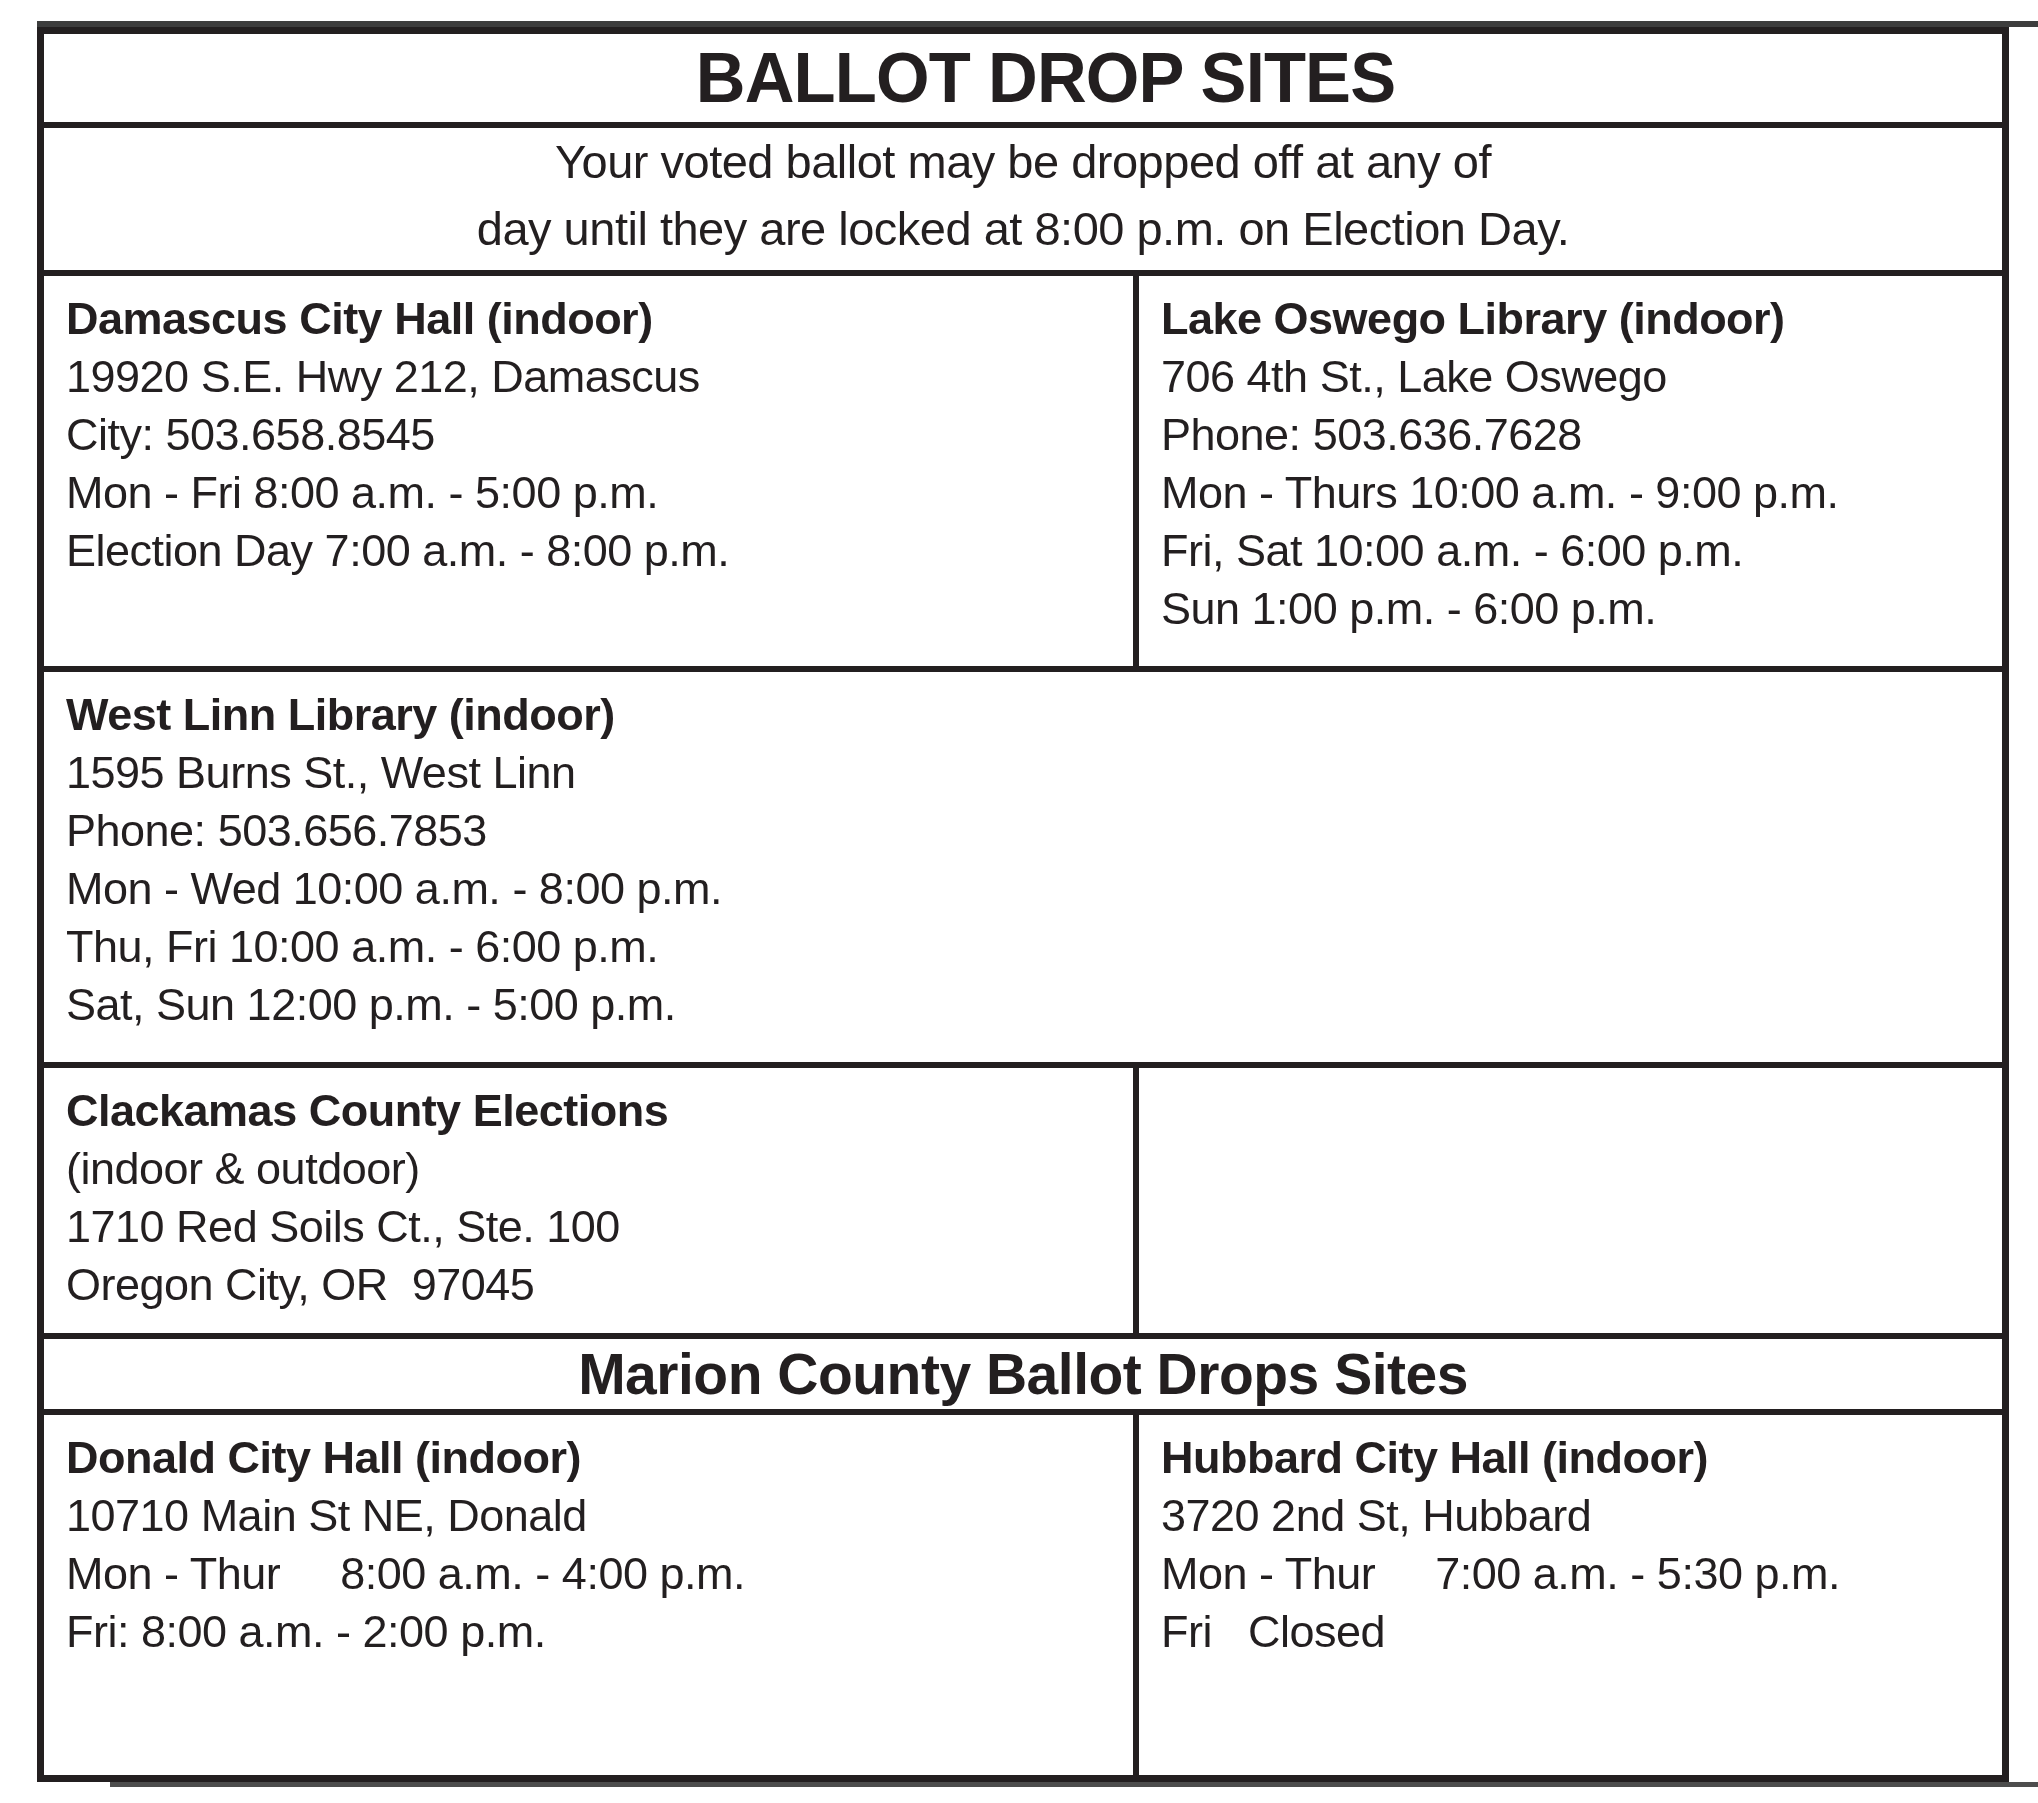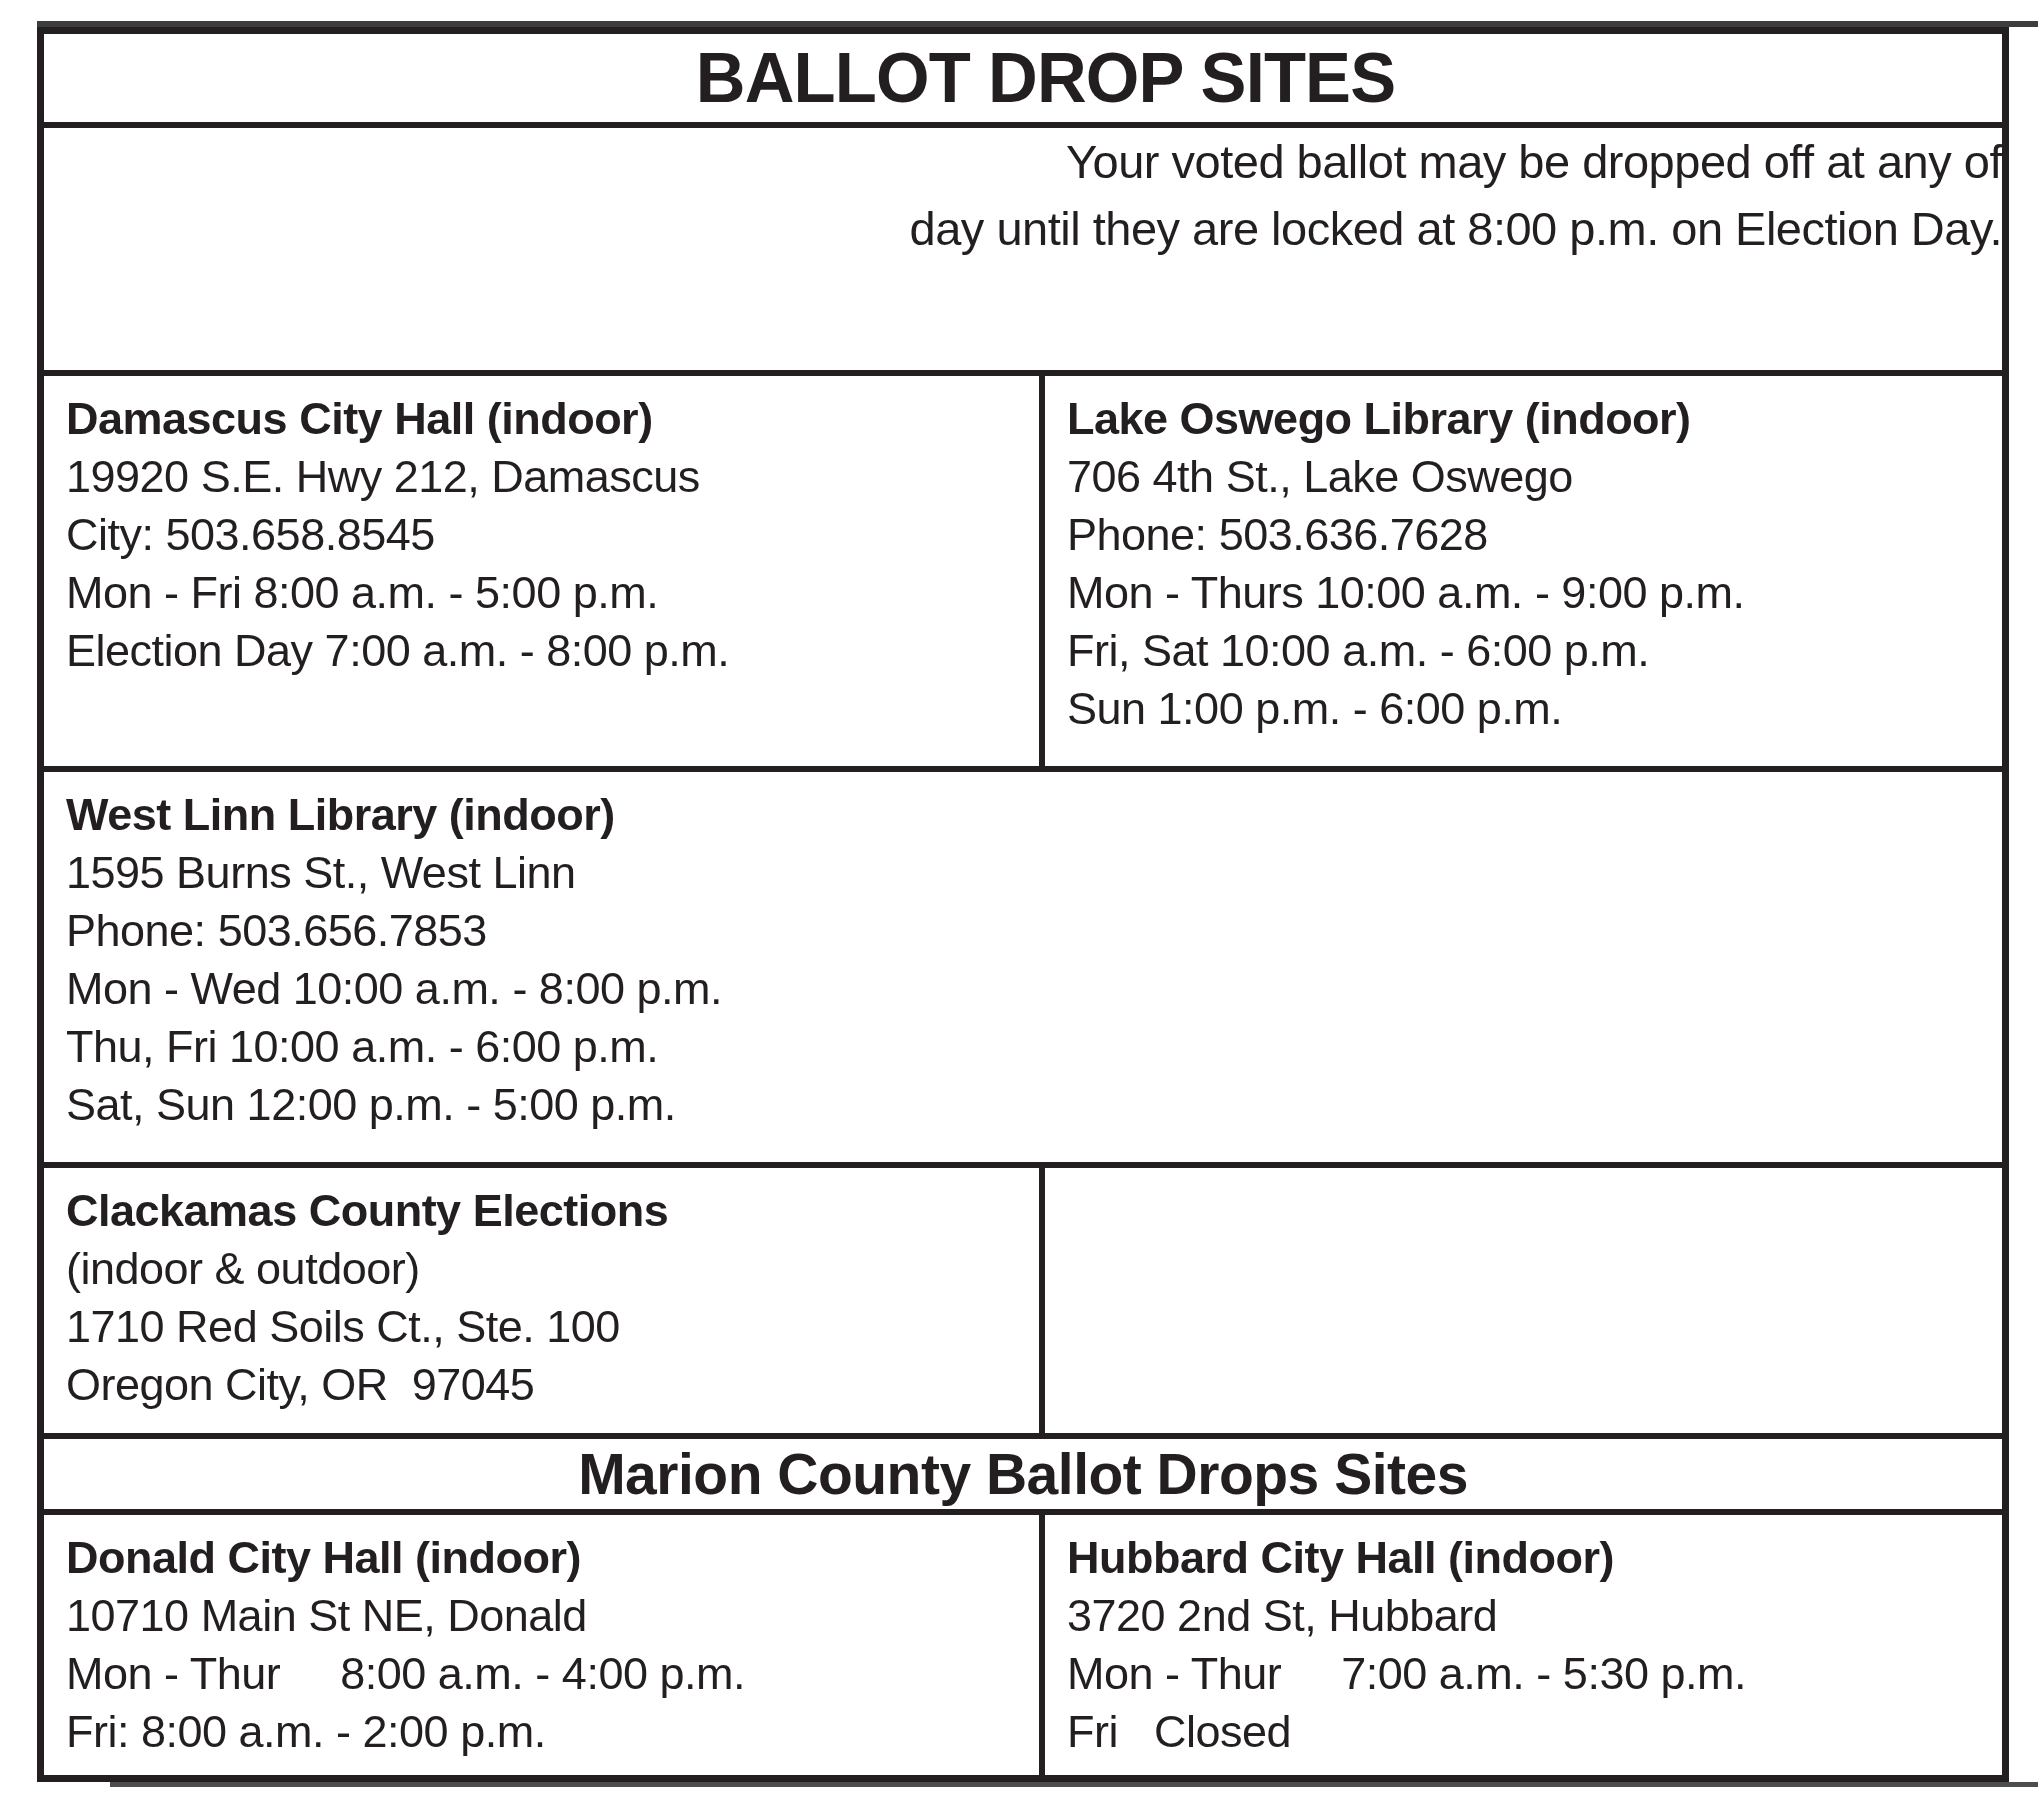--- a/index.html
+++ b/index.html
@@ -53,22 +53,22 @@
     padding-left: 46px;
   }
   .title-text {
     font-size: 71px;
     font-weight: bold;
     letter-spacing: -0.9px;
     white-space: pre;
     transform: scaleX(0.97);
   }
   .intro-row {
-    height: 248px;
-    text-align: right;
+    height: 148px;
+    text-align: center;
     font-size: 47px;
     line-height: 67px;
     padding-top: 0.9px;
     letter-spacing: -0.5px;
   }
   .intro-line { white-space: pre; }
 
   .two-col {
     display: flex;
     flex-direction: row;
@@ -81,21 +81,21 @@
 
   .cell {
     box-sizing: border-box;
     padding: 14.6px 22px 0 22px;
     font-size: 45px;
     line-height: 58px;
     letter-spacing: -0.5px;
     overflow: hidden;
   }
   .cell.left {
-    width: 1001px;
+    width: 1095px;
     flex: none;
     border-right: 6.4px solid #231f20;
   }
   .cell.right { flex: 1 1 auto; }
 
   .site-name { font-weight: bold; white-space: pre-wrap; }
   .site-line { white-space: pre-wrap; }
 
   .marion-row {
     height: 76px;

